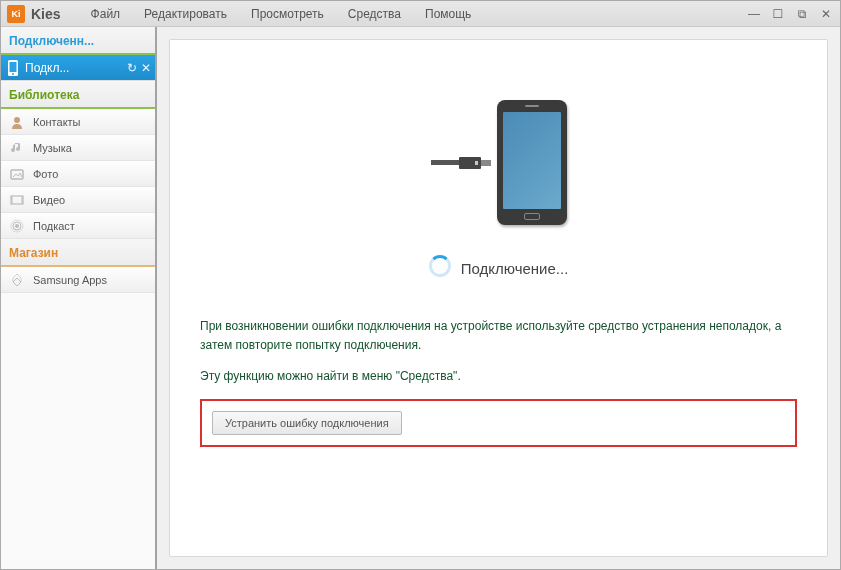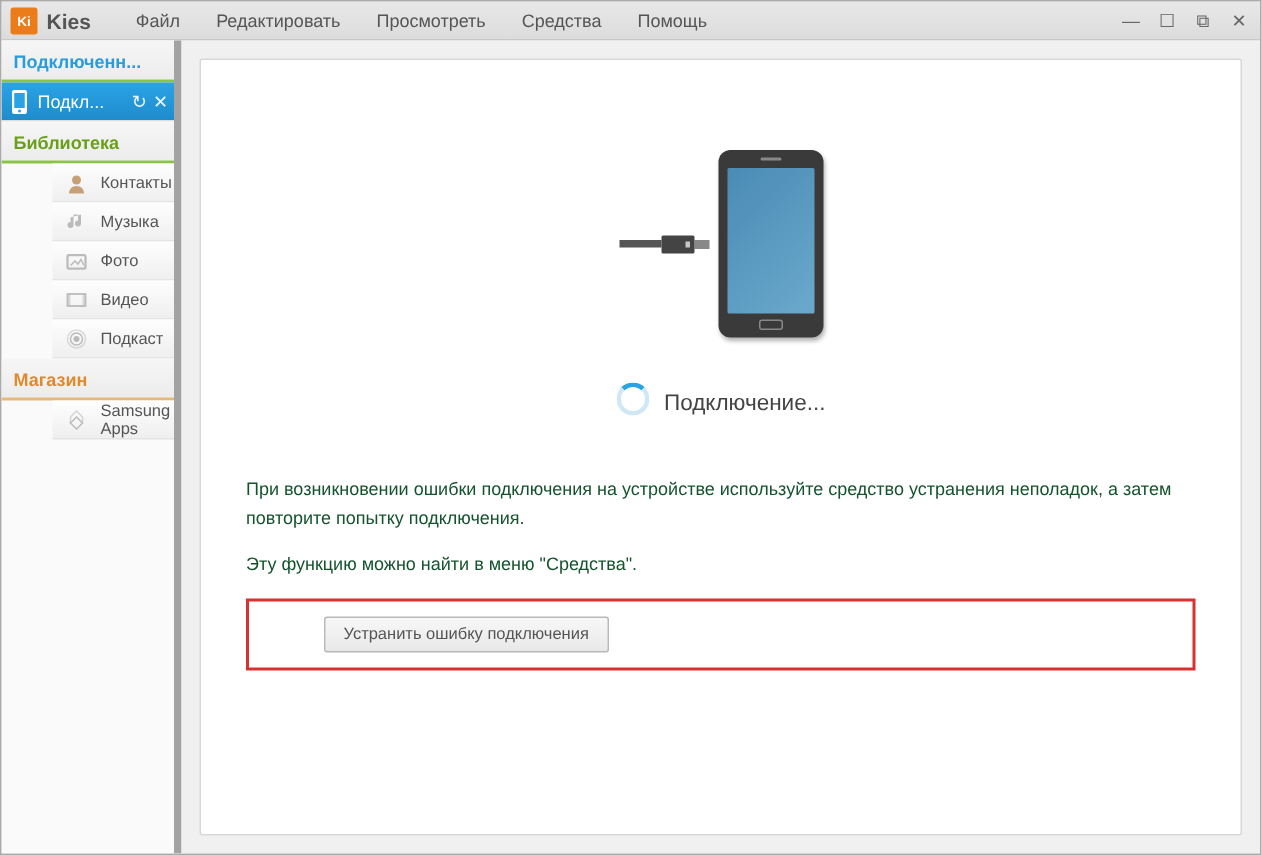--- a/index.html
+++ b/index.html
@@ -8,29 +8,29 @@
 .titlebar { height: 26px; background: linear-gradient(#e8e8e8,#dcdcdc); display: flex; align-items: center; padding: 0 6px; border-bottom: 1px solid #c8c8c8; }
 .app-icon { width: 18px; height: 18px; background: #ec7c1a; border-radius: 2px; margin-right: 6px; display: flex; align-items: center; justify-content: center; color: #fff; font-size: 9px; font-weight: bold; }
 .app-title { font-size: 14px; color: #555; font-weight: 600; margin-right: 30px; }
 .menubar { display: flex; gap: 24px; flex: 1; }
 .menu-item { font-size: 12px; color: #555; cursor: pointer; }
 .win-controls { display: flex; gap: 8px; align-items: center; }
 .win-btn { width: 16px; height: 14px; color: #666; font-size: 12px; text-align: center; cursor: pointer; line-height: 14px; }
 
 .content { display: flex; height: calc(100% - 26px); }
 
-.sidebar { width: 120px; background: #fafafa; border-right: 5px solid #a3a3a3; }
+.sidebar { width: 156px; background: #fafafa; border-right: 2px solid #a3a3a3; }
 .side-header { height: 28px; line-height: 28px; padding: 0 8px; font-size: 12px; font-weight: bold; color: #2a9cd8; background: linear-gradient(#f6f6f6,#ececec); border-bottom: 2px solid #8bc34a; white-space: nowrap; overflow: hidden; }
 .side-header.lib { color: #6aa019; border-bottom: 2px solid #8bc34a; }
 .side-header.store { color: #e08a2e; border-bottom: 2px solid #e8b878; }
 .side-active { height: 26px; background: linear-gradient(#2aa3e6,#1e8ccc); display: flex; align-items: center; padding: 0 4px; gap: 4px; color: #fff; border-bottom: 1px solid #ddd; }
 .side-active .phone-ic { width: 16px; height: 18px; }
 .side-active .lbl { font-size: 12px; flex: 1; white-space: nowrap; overflow: hidden; }
 .side-active .ic { color: #fff; opacity: .9; font-size: 12px; }
-.side-item { height: 26px; display: flex; align-items: center; padding: 0 8px; gap: 8px; font-size: 11px; color: #555; background: linear-gradient(#fefefe,#efefef); border-bottom: 1px solid #e4e4e4; cursor: pointer; margin-left: 34px; }
+.side-item { height: 26px; display: flex; align-items: center; padding: 0 8px; gap: 8px; font-size: 11px; color: #555; background: linear-gradient(#fefefe,#efefef); border-bottom: 1px solid #e4e4e4; cursor: pointer; }
 .lib-icon { width:16px; height:16px; display:flex; align-items:center; justify-content:center; }
 
 .main { flex: 1; padding: 12px; background: #f0f0f0; }
 .panel { width: 100%; height: 100%; background: #fff; border: 1px solid #d8d8d8; border-radius: 2px; padding: 30px 30px 20px; display: flex; flex-direction: column; }
 
 .illus { display: flex; align-items: center; justify-content: center; gap: 6px; margin-top: 30px; margin-bottom: 30px; }
 .cable { display: flex; align-items: center; }
 .cable-line { width: 28px; height: 5px; background: #555; }
 .cable-plug { width: 22px; height: 12px; background: #444; border-radius: 1px; position: relative; }
 .cable-plug::after { content:''; position:absolute; right:3px; top:4px; width:3px; height:4px; background:#fff; opacity:.7; }
@@ -40,21 +40,21 @@
 .phone::after { content:''; position:absolute; bottom:5px; left:50%; transform:translateX(-50%); width:14px; height:5px; border:1px solid #888; border-radius:2px; }
 .phone::before { content:''; position:absolute; top:5px; left:50%; transform:translateX(-50%); width:14px; height:2px; background:#888; border-radius:1px; }
 
 .status-row { display: flex; align-items: flex-end; justify-content: center; gap: 10px; margin-bottom: 40px; }
 .spinner { width: 22px; height: 22px; border: 3px solid #d0e8f5; border-top-color: #2aa3e6; border-radius: 50%; animation: spin 1s linear infinite; }
 @keyframes spin { to { transform: rotate(360deg); } }
 .status-text { font-size: 15px; color: #444; }
 
 .help-text { font-size: 12px; color: #14532d; line-height: 1.6; margin-bottom: 12px; }
 .highlight-box { border: 2px solid #d93030; padding: 10px 10px; display: inline-block; }
-.fix-btn { font-size: 11px; color: #555; padding: 5px 12px; background: linear-gradient(#f8f8f8,#e8e8e8); border: 1px solid #b8b8b8; border-radius: 2px; cursor: pointer; margin-left: 40px; }
+.fix-btn { font-size: 11px; color: #555; padding: 5px 12px; background: linear-gradient(#f8f8f8,#e8e8e8); border: 1px solid #b8b8b8; border-radius: 2px; cursor: pointer; }
 
 svg { display:block; }
 </style>
 </head>
 <body>
 
 <div class="titlebar">
   <div class="app-icon">Ki</div>
   <div class="app-title">Kies</div>
   <div class="menubar">

